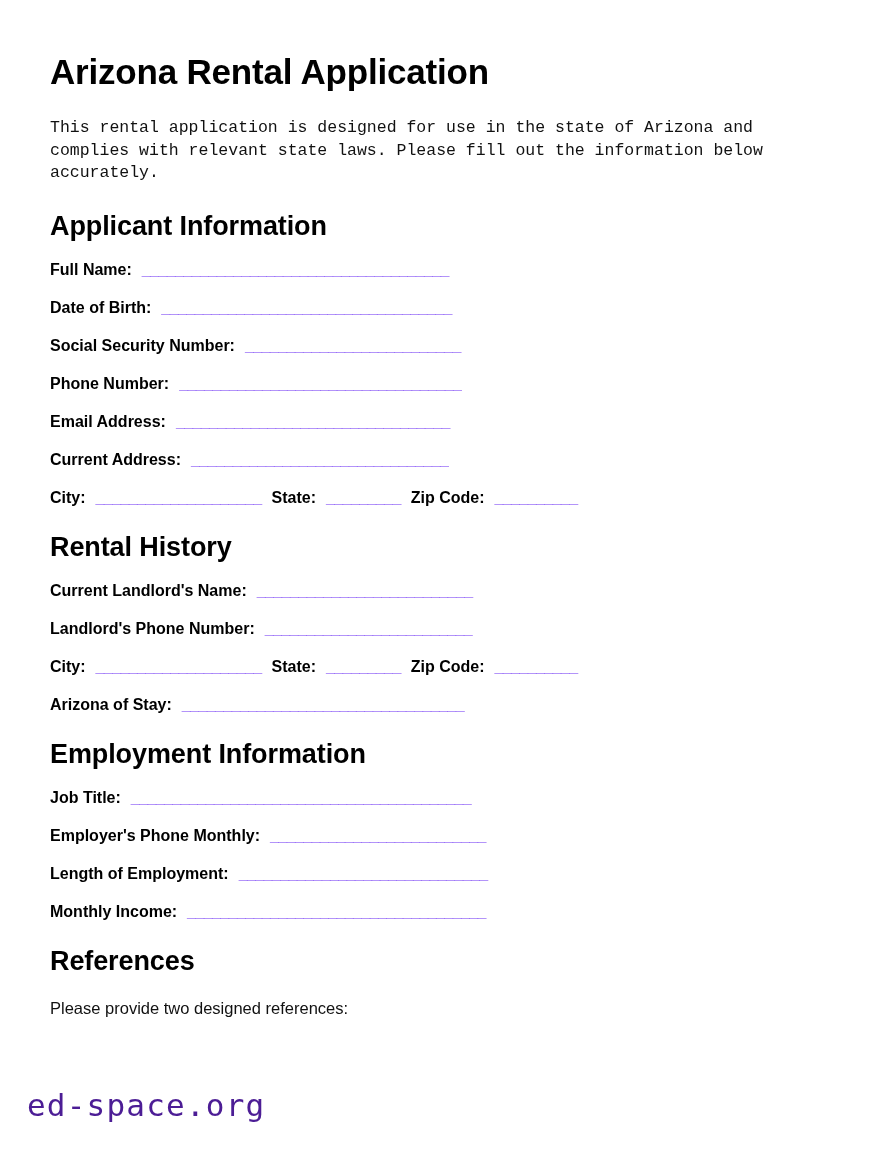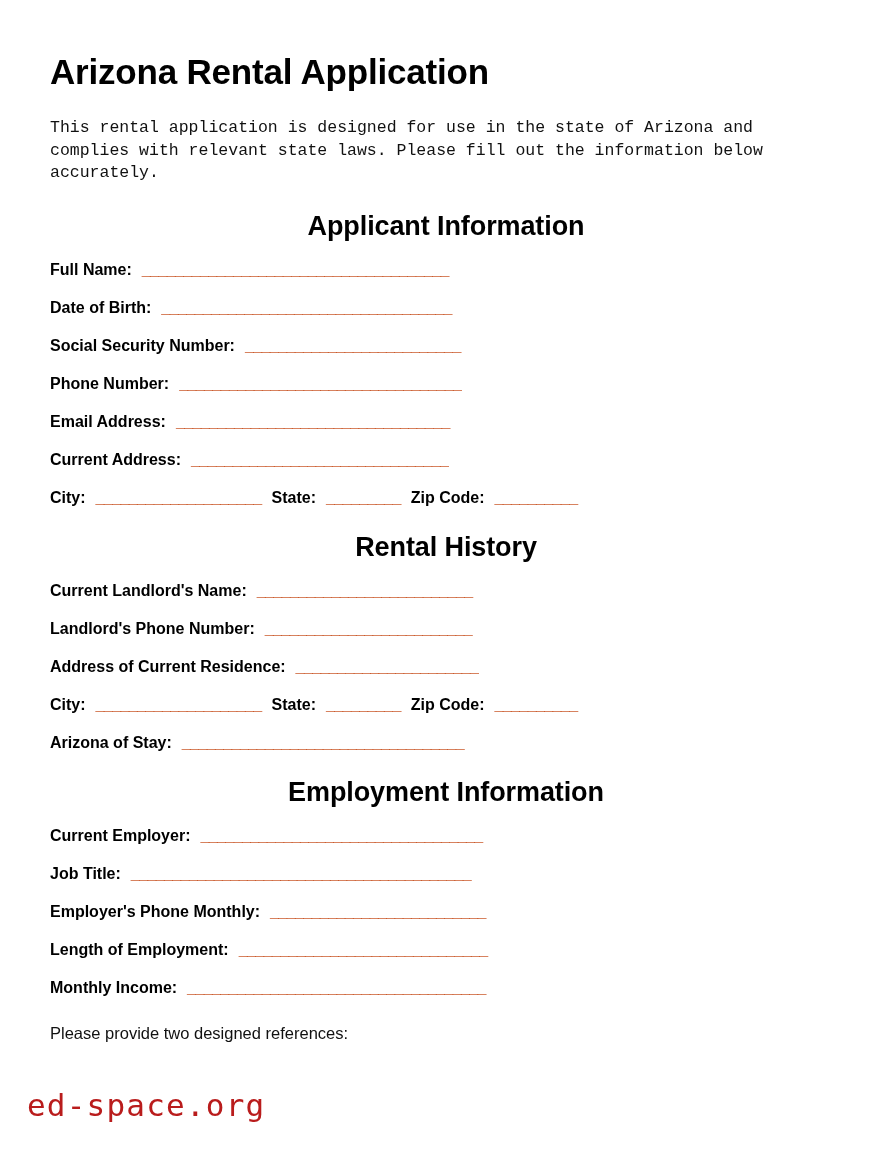--- a/index.html
+++ b/index.html
@@ -56,21 +56,20 @@
   }
 
   
   .section-heading {
     font-size: 27px;
     font-weight: bold;
     letter-spacing: -0.1px;
     line-height: 1.15;
     margin: 0 0 20px 0;
     color: #000;
-    text-align: center;
   }
   .section {
     margin-bottom: 26px;
   }
   .section:last-child { margin-bottom: 0; }
 
   
   .field-row {
     font-size: 16px;
     font-weight: bold;
@@ -83,21 +82,21 @@
 
   .field-label {
     font-weight: bold;
     font-size: 16px;
   }
 
   .blank {
     font-weight: bold;
     font-size: 16px;
     letter-spacing: -0.6px;
-    color: #c2410c;
+    color: #8b5cf6;
   }
 
   .inline-gap { display: inline-block; width: 10px; }
 
   
   .note {
     font-size: 16.5px;
     font-weight: normal;
     line-height: 1.35;
     margin: 0;
@@ -106,21 +105,21 @@
 
   
   .watermark {
     position: absolute;
     left: 27px;
     top: 1087px;
     font-family: "DejaVu Sans Mono", "Liberation Mono", monospace;
     font-size: 31px;
     font-weight: normal;
     letter-spacing: 1.2px;
-    color: #b91c1c;
+    color: #4c1d95;
     white-space: nowrap;
   }
 </style>
 </head>
 <body>
 
 <div class="page">
   <div class="content">
 
     <h1 class="doc-title">Arizona Rental Application</h1>
@@ -163,58 +162,53 @@
       <h2 class="section-heading">Rental History</h2>
 
       <div class="field-row">
         <span class="field-label">Current Landlord's Name:</span><span class="inline-gap"></span><span class="blank">__________________________</span>
       </div>
 
       <div class="field-row">
         <span class="field-label">Landlord's Phone Number:</span><span class="inline-gap"></span><span class="blank">_________________________</span>
       </div>
 
-      <div class="field-row">
-        <span class="field-label">Address of Current Residence:</span><span class="inline-gap"></span><span class="blank">______________________</span>
-      </div>
 
       <div class="field-row">
         <span class="field-label">City:</span><span class="inline-gap"></span><span class="blank">____________________</span><span class="inline-gap"></span><span class="field-label">State:</span><span class="inline-gap"></span><span class="blank">_________</span><span class="inline-gap"></span><span class="field-label">Zip Code:</span><span class="inline-gap"></span><span class="blank">__________</span>
       </div>
 
       <div class="field-row">
         <span class="field-label">Arizona of Stay:</span><span class="inline-gap"></span><span class="blank">__________________________________</span>
       </div>
     </div>
 
     <div class="section">
       <h2 class="section-heading">Employment Information</h2>
 
-      <div class="field-row">
-        <span class="field-label">Current Employer:</span><span class="inline-gap"></span><span class="blank">__________________________________</span>
-      </div>
 
       <div class="field-row">
         <span class="field-label">Job Title:</span><span class="inline-gap"></span><span class="blank">_________________________________________</span>
       </div>
 
       <div class="field-row">
         <span class="field-label">Employer's Phone Monthly:</span><span class="inline-gap"></span><span class="blank">__________________________</span>
       </div>
 
       <div class="field-row">
         <span class="field-label">Length of Employment:</span><span class="inline-gap"></span><span class="blank">______________________________</span>
       </div>
 
       <div class="field-row">
         <span class="field-label">Monthly Income:</span><span class="inline-gap"></span><span class="blank">____________________________________</span>
       </div>
     </div>
 
     <div class="section">
+      <h2 class="section-heading">References</h2>
 
       <p class="note">Please provide two designed references:</p>
     </div>
 
   </div>
 
   <div class="watermark">ed-space.org</div>
 </div>
 
 </body></html>

